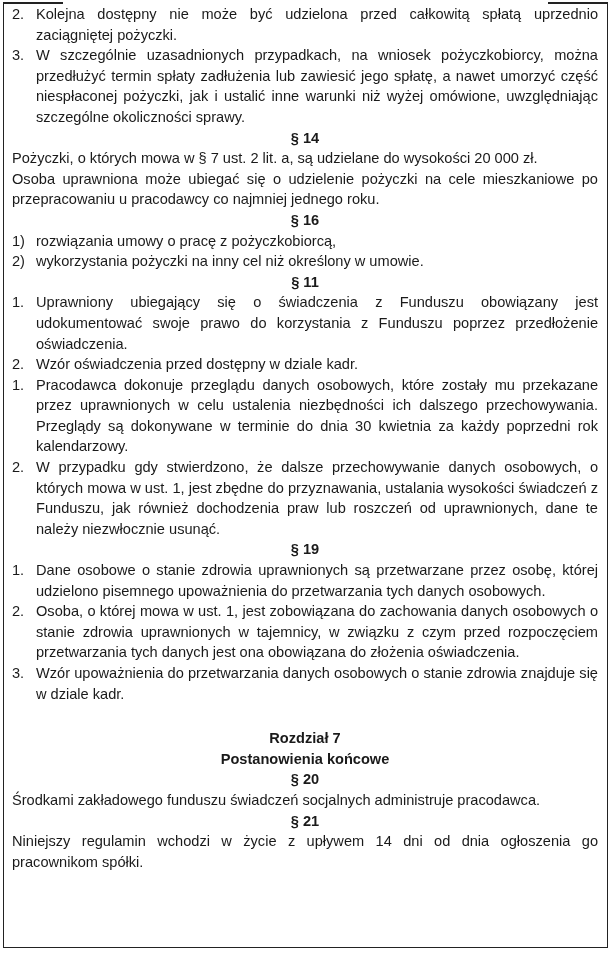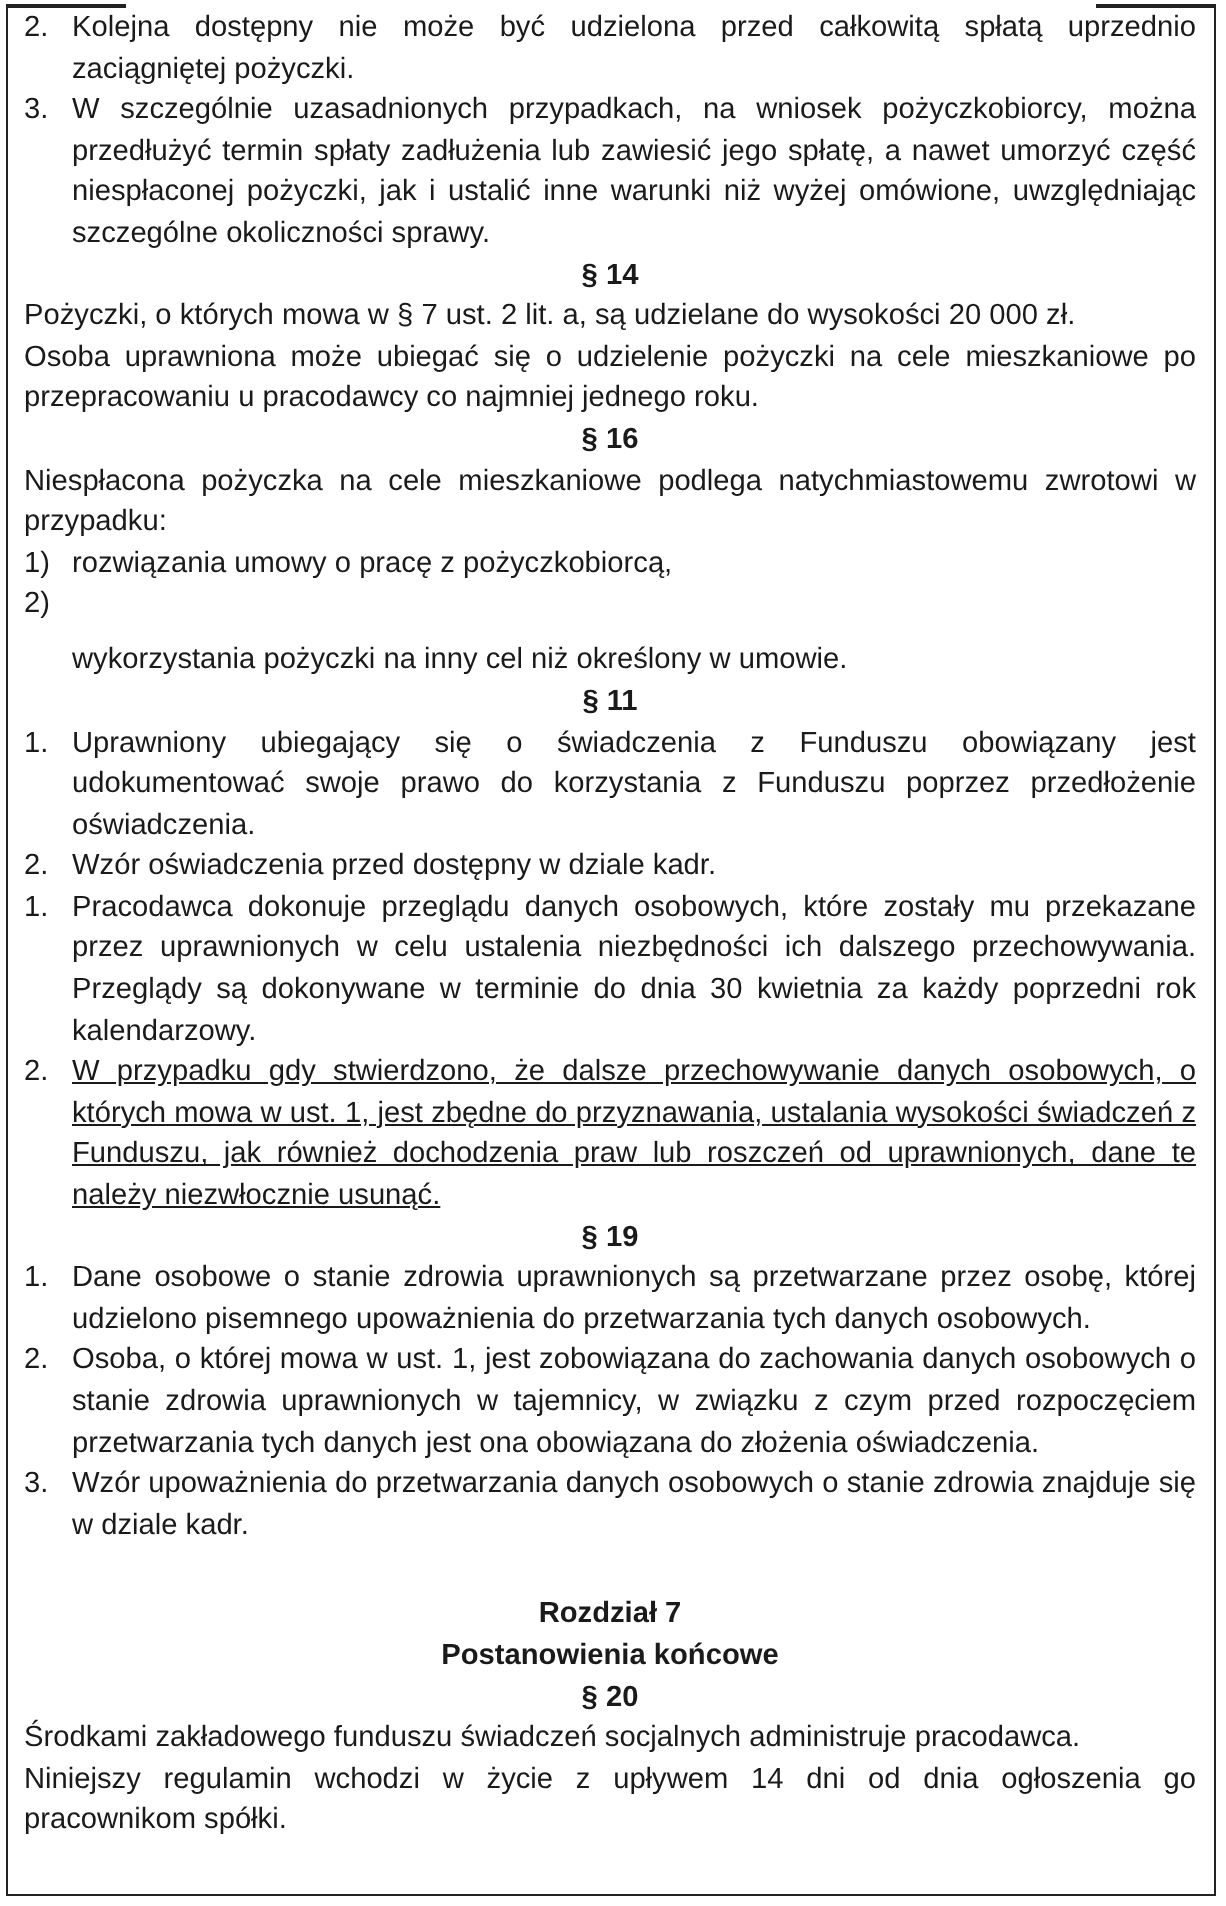--- a/index.html
+++ b/index.html
@@ -39,45 +39,44 @@
         <span class="txt" lang="pl" style="hyphens: auto;">Kolejna dostępny nie może być udzielona przed całkowitą spłatą uprzednio zaciągniętej pożyczki.</span>
       </div>
       <div class="item" lang="pl">
         <span class="num">3.</span>
         <span class="txt" lang="pl" style="hyphens: auto;">W szczególnie uzasadnionych przypadkach, na wniosek pożyczkobiorcy, można przedłużyć termin spłaty zadłużenia lub zawiesić jego spłatę, a nawet umorzyć część niespłaconej pożyczki, jak i ustalić inne warunki niż wyżej omówione, uwzględniając szczególne okoliczności sprawy.</span>
       </div>
       <p class="sec" lang="pl">§ 14</p>
       <p class="p" lang="pl">Pożyczki, o których mowa w § 7 ust. 2 lit. a, są udzielane do wysokości 20 000 zł.</p>
       <p class="p" lang="pl">Osoba uprawniona może ubiegać się o udzielenie pożyczki na cele mieszkaniowe po przepracowaniu u pracodawcy co najmniej jednego roku.</p>
       <p class="sec" lang="pl">§ 16</p>
-      <p class="p" lang="pl">Niespłacona pożyczka na cele mieszkaniowe podlega natychmiastowemu zwrotowi w przypadku:</p>
       <div class="item" lang="pl">
         <span class="num">1)</span>
         <span class="txt" lang="pl" style="hyphens: auto;">rozwiązania umowy o pracę z pożyczkobiorcą,</span>
       </div>
       <div class="item" lang="pl">
         <span class="num">2)</span>
-        <span class="txt" lang="pl" style="hyphens: auto; margin-top: 28px;">wykorzystania pożyczki na inny cel niż określony w umowie.</span>
+        <span class="txt" lang="pl" style="hyphens: auto;">wykorzystania pożyczki na inny cel niż określony w umowie.</span>
       </div>
       <p class="sec" lang="pl">§ 11</p>
       <div class="item" lang="pl">
         <span class="num">1.</span>
         <span class="txt" lang="pl" style="hyphens: auto;">Uprawniony ubiegający się o świadczenia z Funduszu obowiązany jest udokumentować swoje prawo do korzystania z Funduszu poprzez przedłożenie oświadczenia.</span>
       </div>
       <div class="item" lang="pl">
         <span class="num">2.</span>
         <span class="txt" lang="pl" style="hyphens: auto;">Wzór oświadczenia przed dostępny w dziale kadr.</span>
       </div>
       <div class="item" lang="pl">
         <span class="num">1.</span>
         <span class="txt" lang="pl" style="hyphens: auto;">Pracodawca dokonuje przeglądu danych osobowych, które zostały mu przekazane przez uprawnionych w celu ustalenia niezbędności ich dalszego przechowywania. Przeglądy są dokonywane w terminie do dnia 30 kwietnia za każdy poprzedni rok kalendarzowy.</span>
       </div>
       <div class="item" lang="pl">
         <span class="num">2.</span>
-        <span class="txt" lang="pl" style="hyphens: auto; text-decoration: underline;">W przypadku gdy stwierdzono, że dalsze przechowywanie danych osobowych, o których mowa w ust. 1, jest zbędne do przyznawania, ustalania wysokości świadczeń z Funduszu, jak również dochodzenia praw lub roszczeń od uprawnionych, dane te należy niezwłocznie usunąć.</span>
+        <span class="txt" lang="pl" style="hyphens: auto;">W przypadku gdy stwierdzono, że dalsze przechowywanie danych osobowych, o których mowa w ust. 1, jest zbędne do przyznawania, ustalania wysokości świadczeń z Funduszu, jak również dochodzenia praw lub roszczeń od uprawnionych, dane te należy niezwłocznie usunąć.</span>
       </div>
       <p class="sec" lang="pl">§ 19</p>
       <div class="item" lang="pl">
         <span class="num">1.</span>
         <span class="txt" lang="pl" style="hyphens: auto;">Dane osobowe o stanie zdrowia uprawnionych są przetwarzane przez osobę, której udzielono pisemnego upoważnienia do przetwarzania tych danych osobowych.</span>
       </div>
       <div class="item" lang="pl">
         <span class="num">2.</span>
         <span class="txt" lang="pl" style="hyphens: auto;">Osoba, o której mowa w ust. 1, jest zobowiązana do zachowania danych osobowych o stanie zdrowia uprawnionych w tajemnicy, w związku z czym przed rozpoczęciem przetwarzania tych danych jest ona obowiązana do złożenia oświadczenia.</span>
       </div>
@@ -85,15 +84,16 @@
         <span class="num">3.</span>
         <span class="txt" lang="pl" style="hyphens: auto;">Wzór upoważnienia do przetwarzania danych osobowych o stanie zdrowia znajduje się w dziale kadr.</span>
       </div>
     </div>
   <div class="gap2"></div>
   <p class="sec">Rozdział 7</p>
   <p class="sec">Postanowienia końcowe</p>
   <div id="final-blocks">
       <p class="sec" lang="pl">§ 20</p>
       <p class="p" lang="pl">Środkami zakładowego funduszu świadczeń socjalnych administruje pracodawca.</p>
+      <p class="sec" lang="pl">§ 21</p>
       <p class="p" lang="pl">Niniejszy regulamin wchodzi w życie z upływem 14 dni od dnia ogłoszenia go pracownikom spółki.</p>
     </div>
 </div>
 
 </body></html>

